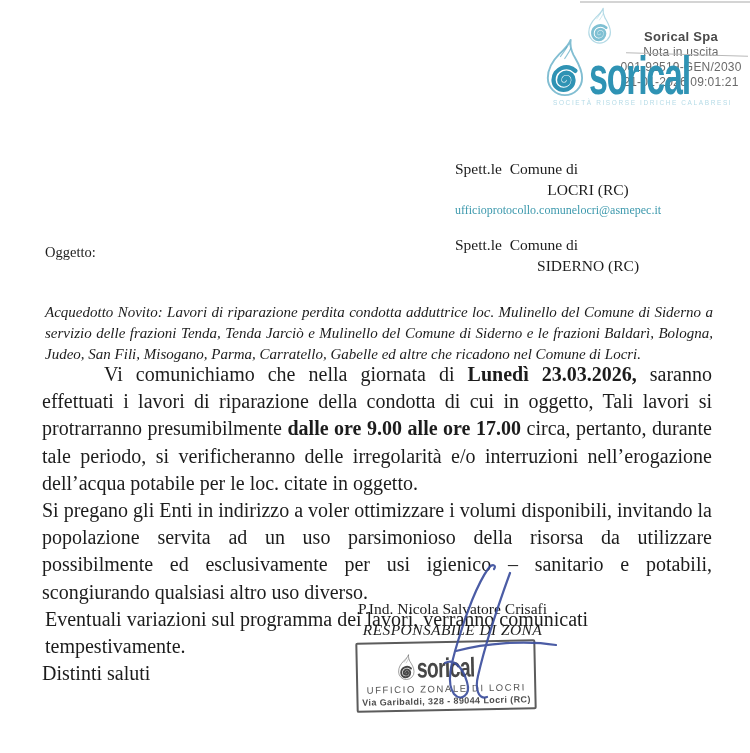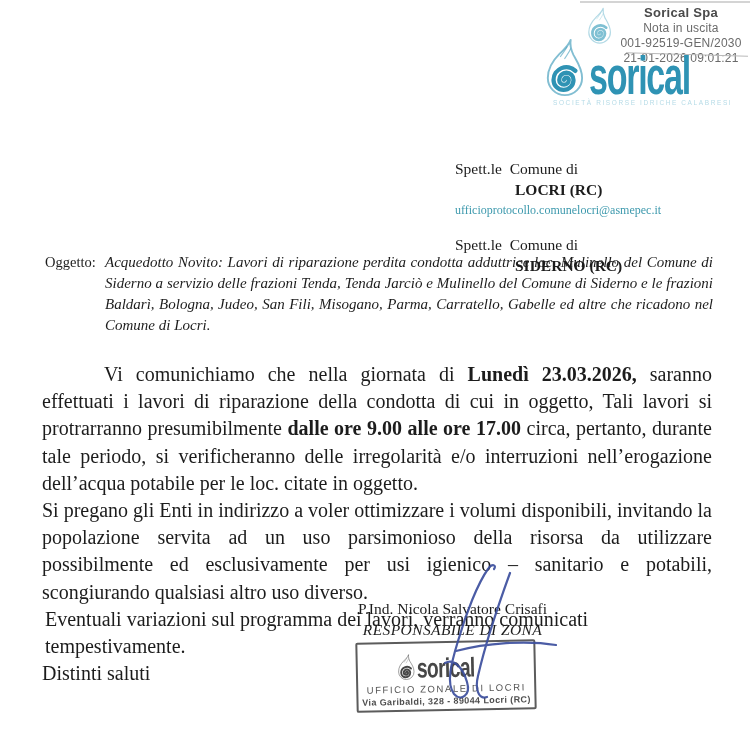--- a/index.html
+++ b/index.html
@@ -14,46 +14,46 @@
     font-family:"Liberation Serif","DejaVu Serif",serif;color:var(--ink);
     overflow:hidden;margin:0 auto;box-shadow:0 0 4px rgba(0,0,0,.15);
   }
   
   .protocol{position:absolute;left:584px;top:0;width:164px;
     font-family:"Liberation Sans","DejaVu Sans",sans-serif;color:var(--meta-gray);}
   .protocol-top-line{position:absolute;left:-4px;top:1px;width:170px;height:0;
     border-top:2px solid #d4d4d4;}
   .protocol-row{display:flex;align-items:flex-start;padding-top:5px;}
   .protocol .drop-wrap{width:30px;height:38px;color:var(--drop-light);flex:0 0 auto;margin-top:2px;}
-  .protocol-text{flex:1;text-align:center;line-height:1.25;}
+  .protocol-text{flex:1;text-align:center;line-height:1.25;margin-top:24px;}
   .protocol-company{font-size:13px;font-weight:bold;color:#4a4a4a;letter-spacing:.3px;}
   .protocol-small{font-size:12px;color:#6a6a6a;letter-spacing:.2px;}
   .protocol-bottom-line{position:absolute;right:0;top:54px;width:122px;height:0;
     border-top:1.5px solid #b9b9b9;transform:rotate(1.6deg);}
   
   .logo{position:absolute;left:539px;top:38px;width:200px;}
   .logo-row{display:flex;align-items:flex-end;}
   .logo .drop-wrap{width:50px;height:60px;color:var(--brand-teal);flex:0 0 auto;}
   .wordmark{
     font-family:"Liberation Sans","DejaVu Sans",sans-serif;font-weight:bold;
     font-size:54px;line-height:.86;color:var(--brand-teal);letter-spacing:-2px;
     transform:scaleX(.63);transform-origin:left bottom;white-space:nowrap;
   }
   .tagline{margin-top:1px;margin-left:14px;width:170px;text-align:center;
     font-family:"Liberation Sans","DejaVu Sans",sans-serif;font-size:6.5px;
     letter-spacing:1.6px;color:var(--tagline-blue);text-transform:uppercase;white-space:nowrap;}
   
   .recipients{position:absolute;left:455px;top:115px;font-size:15.5px;line-height:21px;margin-top:43px;}
   .recipient{margin-bottom:13px;}
   .salutation{white-space:pre;}
-  .recipient-name{font-weight:bold;margin-left:60px;}
+  .recipient-name{font-weight:normal;margin-left:60px;text-align:center;}
   .recipient-email{color:var(--email-teal);font-size:12px;}
   
-  .subject{position:absolute;left:45px;top:252px;width:668px;display:flex;
-    font-size:15px;line-height:21px;}
+  .subject{position:absolute;left:45px;top:242px;width:668px;display:flex;
+    font-size:15px;line-height:21px;flex-direction:column;}
   .subject-label{flex:0 0 60px;font-size:14.5px;}
   .subject-text{flex:1;text-align:justify;font-style:italic;}
   
   .body-block{position:absolute;left:42px;top:361px;width:670px;
     font-size:20px;line-height:27.2px;}
   .body-block p{text-align:justify;}
   .p1{text-indent:62px;}
   .p3{padding-left:3px;text-align:left !important;}
   .closing{text-align:left;}
   .b{font-weight:bold;}

